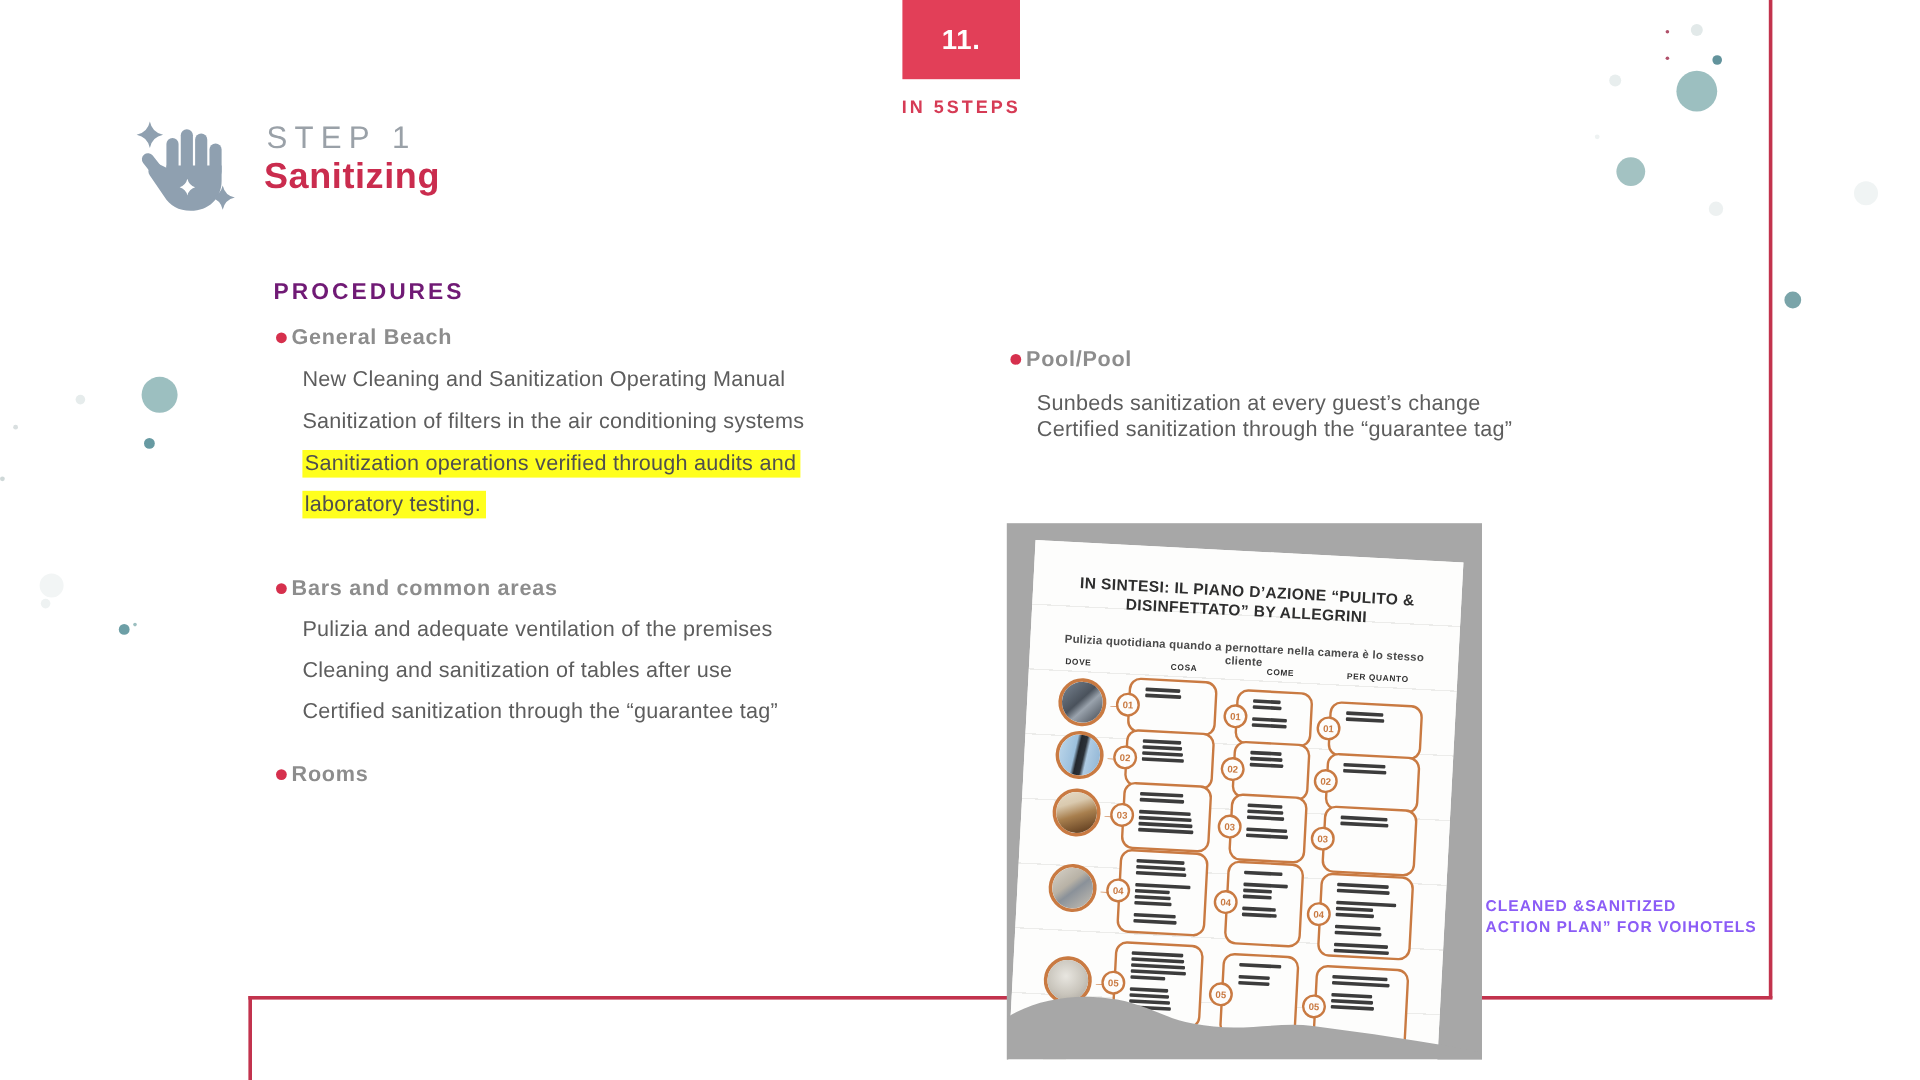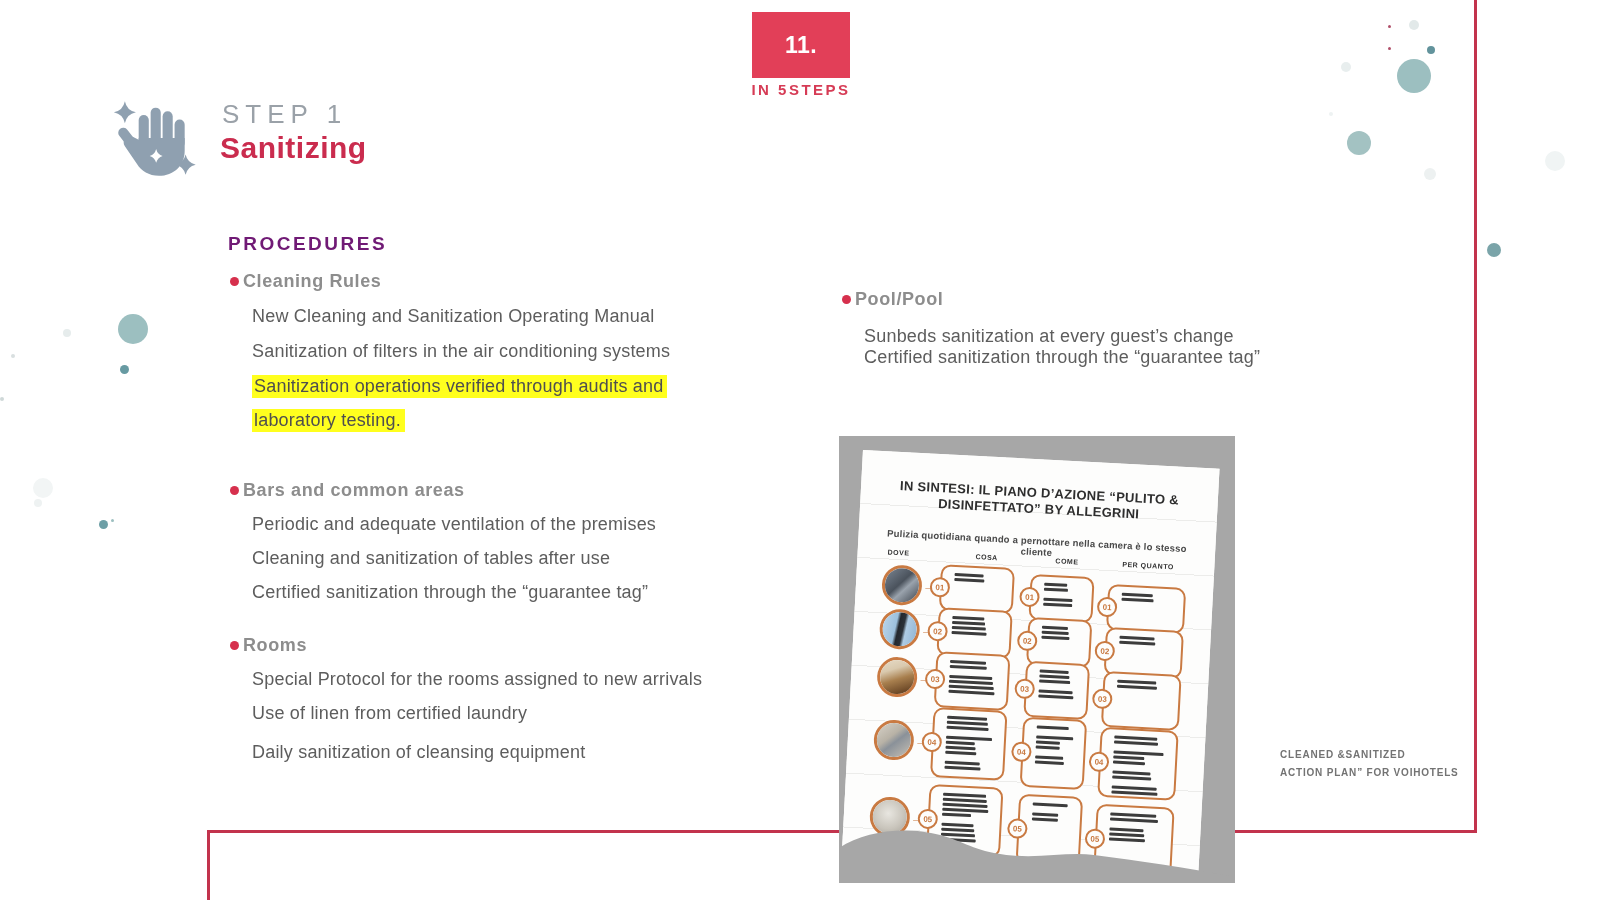--- a/index.html
+++ b/index.html
@@ -10,21 +10,21 @@
   }
   
   .redline{position:absolute;background:#c2334d;z-index:1;}
   .redline.v-right{left:1474px;top:0;width:3px;height:832px;}
   .redline.h-bottom{left:207px;top:830px;width:1270px;height:3px;}
   .redline.v-left{left:207px;top:830px;width:3px;height:70px;}
   
   .dot{position:absolute;border-radius:50%;z-index:0;}
   
   .step-box{
-    position:absolute;left:752px;top:12px;width:98px;height:66px;background:#e23f58;
+    position:absolute;left:752px;top:0;width:98px;height:66px;background:#e23f58;
     color:#ffffff;font-size:23px;font-weight:bold;display:flex;align-items:center;justify-content:center;
     z-index:2;letter-spacing:.5px;
   }
   .step-tagline{
     position:absolute;left:728px;top:81px;width:146px;text-align:center;
     color:#d63b55;font-size:15px;font-weight:bold;letter-spacing:2.5px;
   }
   
   .hand-icon{position:absolute;left:112px;top:92px;width:92px;height:92px;}
   .step-label{position:absolute;left:222px;top:99px;font-size:26px;color:#9aa1a8;letter-spacing:6px;}
@@ -76,22 +76,22 @@
   .doc-arrow{position:absolute;width:18px;font-size:12px;font-weight:bold;color:#c97a42;}
   .doc-badge{position:absolute;width:20px;height:20px;border-radius:50%;background:#fdfdfc;
     border:2px solid #c97a42;box-sizing:border-box;color:#c97a42;font-size:8px;font-weight:bold;
     display:flex;align-items:center;justify-content:center;z-index:2;}
   .doc-box{position:absolute;border:2.5px solid #c97a42;border-radius:10px;background:#fdfdfc;
     box-sizing:border-box;padding:6px 6px 4px 12px;z-index:1;}
   .tbar{height:2.5px;background:#3c3c3c;border-radius:1px;margin-bottom:2.5px;}
   .tgap{height:5px;}
   .doc-wave{position:absolute;left:0;bottom:0;width:396px;height:447px;z-index:5;pointer-events:none;}
   
-  .doc-caption{position:absolute;left:1280px;top:746px;z-index:6;
-    font-size:10px;font-weight:600;color:#737373;letter-spacing:.8px;line-height:18px;white-space:nowrap;}
+  .doc-caption{position:absolute;left:1238px;top:746px;z-index:6;
+    font-size:13px;font-weight:600;color:#8b5cf6;letter-spacing:.8px;line-height:18px;white-space:nowrap;}
   
   .logo{position:absolute;left:36px;top:784px;width:200px;height:110px;z-index:7;}
   .logo-heart{position:absolute;left:64px;top:2px;width:100px;height:100px;}
   .logo-text{position:absolute;left:0;top:38px;white-space:nowrap;}
   .logo-prefix{font-size:21px;color:#4a4a4a;letter-spacing:.5px;}
   .logo-bold{font-size:24px;font-weight:bold;color:#2d2d2d;letter-spacing:1.5px;}
 </style>
 </head>
 <body>
 
@@ -143,56 +143,51 @@
     <path d="M48 62 Q49.5 68 55 69.5 Q49.5 71 48 77 Q46.5 71 41 69.5 Q46.5 68 48 62 Z" fill="#ffffff"></path>
   </svg>
   <div class="step-label">STEP 1</div>
   <div class="step-title">Sanitizing</div>
 
   <div class="section-heading">PROCEDURES</div>
 
   <section class="proc-group grp-general">
       <div class="grp-head">
         <span class="bullet"></span>
-        <span class="grp-title">Cleaning Rules</span>
+        <span class="grp-title">General Beach</span>
       </div>
       <ul class="proc-items">
         <li>New Cleaning and Sanitization Operating Manual</li>
         <li>Sanitization of filters in the air conditioning systems</li>
         <li class="hl-block">
           <div class="hl-line">
             <mark class="hl">Sanitization operations verified through audits and</mark>
           </div>
           <div class="hl-line">
             <mark class="hl">laboratory testing.</mark>
           </div>
         </li>
       </ul>
     </section>
   <section class="proc-group grp-bars">
       <div class="grp-head">
         <span class="bullet"></span>
         <span class="grp-title">Bars and common areas</span>
       </div>
       <ul class="proc-items">
-        <li>Periodic and adequate ventilation of the premises</li>
+        <li>Pulizia and adequate ventilation of the premises</li>
         <li>Cleaning and sanitization of tables after use</li>
         <li>Certified sanitization through the “guarantee tag”</li>
       </ul>
     </section>
   <section class="proc-group grp-rooms">
       <div class="grp-head">
         <span class="bullet"></span>
         <span class="grp-title">Rooms</span>
       </div>
-      <ul class="proc-items">
-        <li>Special Protocol for the rooms assigned to new arrivals</li>
-        <li>Use of linen from certified laundry</li>
-        <li>Daily sanitization of cleansing equipment</li>
-      </ul>
     </section>
   <section class="proc-group grp-pool">
       <div class="grp-head">
         <span class="bullet"></span>
         <span class="grp-title">Pool/Pool</span>
       </div>
       <ul class="proc-items">
         <li>Sunbeds sanitization at every guest’s change</li>
         <li>Certified sanitization through the “guarantee tag”</li>
       </ul>

